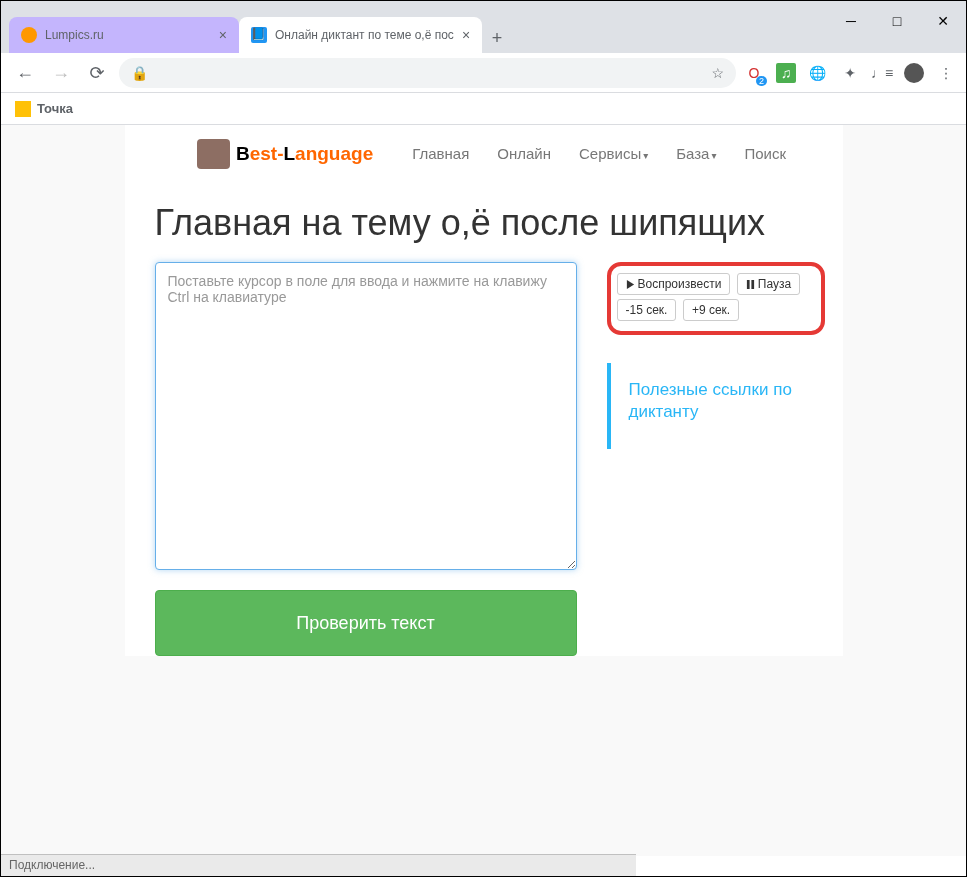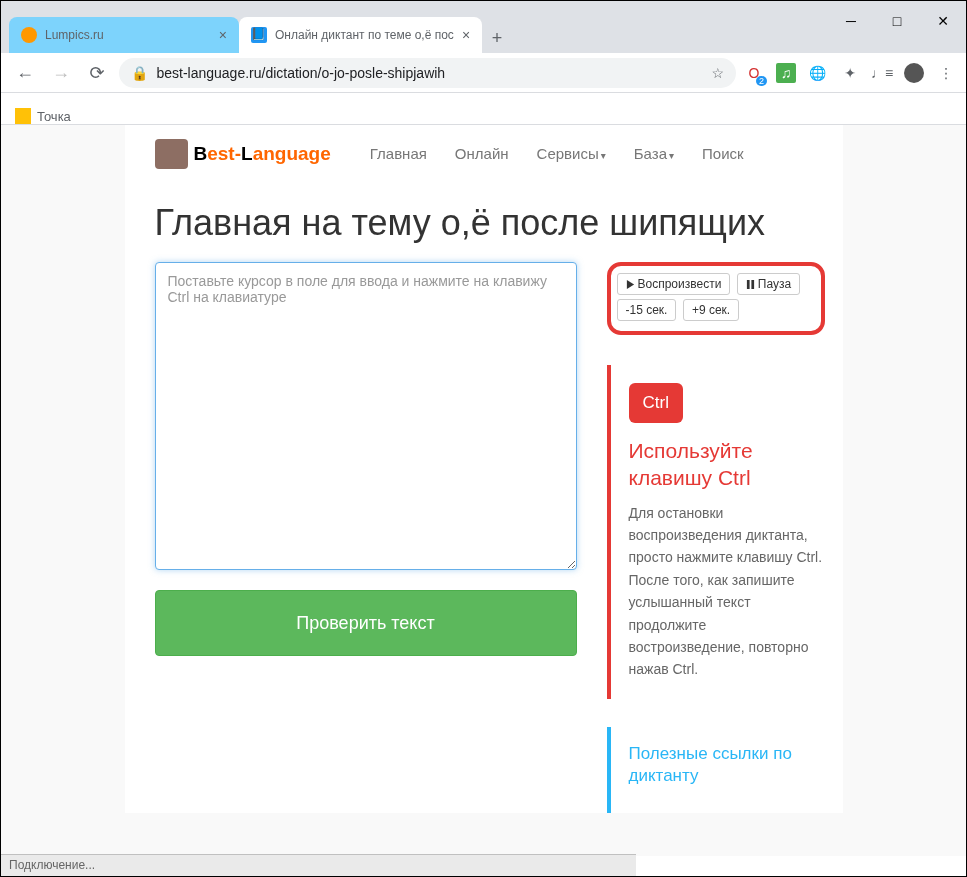--- a/index.html
+++ b/index.html
@@ -1,47 +1,47 @@
 <!DOCTYPE html>
 <html><head>
 <meta charset="utf-8">
 <style>
 * { margin: 0; padding: 0; box-sizing: border-box; }
 body { font-family: Arial, sans-serif; background: #fff; width: 967px; height: 877px; overflow: hidden; position: relative; border: 1px solid #000; }
 
 
 .titlebar { height: 52px; background: #dee1e6; display: flex; align-items: flex-end; padding-left: 8px; }
 .tab { height: 36px; background: #fff; border-radius: 8px 8px 0 0; display: flex; align-items: center; padding: 0 12px; min-width: 230px; margin-right: 0; font-size: 12px; color: #5f6368; position: relative; }
-.tab.inactive { background: #7dd3fc; }
+.tab.inactive { background: #c4b5fd; }
 .tab-icon { width: 16px; height: 16px; margin-right: 8px; border-radius: 50%; }
 .tab-icon.orange { background: #ff9800; }
 .tab-icon.blue { background: #2196f3; border-radius: 2px; }
 .tab-title { flex: 1; white-space: nowrap; overflow: hidden; text-overflow: ellipsis; }
 .tab-close { margin-left: 8px; color: #5f6368; cursor: pointer; font-size: 14px; }
 .new-tab { width: 30px; height: 30px; display: flex; align-items: center; justify-content: center; color: #5f6368; font-size: 18px; cursor: pointer; }
 .window-controls { position: absolute; right: 0; top: 0; display: flex; height: 40px; }
 .wc { width: 46px; display: flex; align-items: center; justify-content: center; color: #000; font-size: 14px; }
 
 .toolbar { height: 40px; background: #fff; border-bottom: 1px solid #dadce0; display: flex; align-items: center; padding: 0 10px; gap: 8px; }
 .nav-btn { width: 28px; height: 28px; display: flex; align-items: center; justify-content: center; color: #5f6368; font-size: 18px; cursor: pointer; }
 .nav-btn.disabled { color: #bdbdbd; }
 .address-bar { flex: 1; height: 30px; background: #f1f3f4; border-radius: 15px; display: flex; align-items: center; padding: 0 12px; font-size: 14px; color: #202124; }
 .lock { margin-right: 8px; color: #5f6368; }
 .star { margin-left: auto; color: #5f6368; }
 .ext-icons { display: flex; gap: 12px; align-items: center; }
 .ext-icon { width: 20px; height: 20px; display: flex; align-items: center; justify-content: center; font-size: 14px; }
 
-.bookmarks { height: 32px; background: #fff; border-bottom: 1px solid #dadce0; display: flex; align-items: flex-end; padding: 0 14px; font-size: 13px; color: #5f6368; }
+.bookmarks { height: 32px; background: #fff; border-bottom: 1px solid #dadce0; display: flex; align-items: center; padding: 0 14px; font-size: 13px; color: #5f6368; font-weight: bold; }
 .bm-icon { width: 16px; height: 16px; background: #ffc107; margin-right: 6px; }
 
 
 .page { background: #f9f9f9; height: calc(877px - 52px - 40px - 32px - 22px); overflow: hidden; }
 .container { max-width: 718px; margin: 0 auto; background: #fff; padding: 0; }
 
-.site-header { display: flex; align-items: center; padding: 10px 0 10px 30px; }
+.site-header { display: flex; align-items: center; padding: 10px 0 10px 30px; justify-content: center; }
 .logo { width: 33px; height: 30px; background: #8d6e63; border-radius: 4px; margin-right: 6px; }
 .logo-text { font-size: 19px; font-weight: bold; margin-right: 25px; }
 .logo-b { color: #000; }
 .logo-est { color: #ff6600; }
 .logo-l { color: #000; }
 .logo-ang { color: #ff6600; }
 .nav-item { padding: 10px 14px; color: #777; font-size: 15px; cursor: pointer; }
 .nav-caret { font-size: 10px; margin-left: 2px; }
 
 .breadcrumb { background: #f5f5f5; border-radius: 4px; padding: 10px 16px; margin: 10px 30px 0 30px; font-size: 14px; color: #999; }
@@ -94,21 +94,20 @@
     <div class="wc">✕</div>
   </div>
 </div>
 
 <div class="toolbar">
   <div class="nav-btn">←</div>
   <div class="nav-btn disabled">→</div>
   <div class="nav-btn">⟳</div>
   <div class="address-bar">
     <span class="lock">🔒</span>
-    <span>best-language.ru/dictation/o-jo-posle-shipjawih</span>
     <span class="star">☆</span>
   </div>
   <div class="ext-icons">
     <span class="ext-icon" style="background:#fff;border-radius:50%;color:#d32f2f;position:relative">O<span style="position:absolute;bottom:-3px;right:-3px;background:#2196f3;color:#fff;font-size:9px;border-radius:6px;padding:0 3px">2</span></span>
     <span class="ext-icon" style="background:#4caf50;color:#fff;border-radius:2px">♫</span>
     <span class="ext-icon" style="color:#2196f3">🌐</span>
     <span class="ext-icon" style="color:#5f6368">✦</span>
     <span class="ext-icon" style="color:#5f6368">♩≡</span>
     <span class="ext-icon" style="background:#555;border-radius:50%"></span>
     <span class="ext-icon" style="color:#5f6368">⋮</span>
@@ -156,25 +155,20 @@
                 <rect x="1" y="0" width="3" height="10" fill="#333"></rect>
                 <rect x="6" y="0" width="3" height="10" fill="#333"></rect>
               </svg>
           <span>Пауза</span>
         </button>
         <br>
         <button class="audio-btn">-15 сек.</button>
         <button class="audio-btn">+9 сек.</button>
       </div>
 
-      <div class="info-card">
-        <div class="ctrl-badge">Ctrl</div>
-        <h3 class="info-title">Используйте клавишу Ctrl</h3>
-        <p class="info-text">Для остановки воспроизведения диктанта, просто нажмите клавишу Ctrl. После того, как запишите услышанный текст продолжите востроизведение, повторно нажав Ctrl.</p>
-      </div>
 
       <div class="links-card">
         <h3 class="links-title">Полезные ссылки по диктанту</h3>
 
       </div>
     </div>
   </div>
 
 </div>
 </div>

